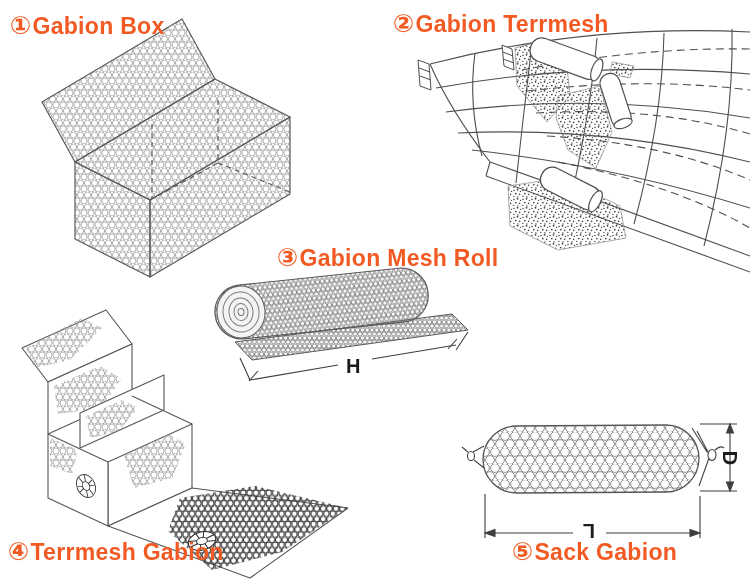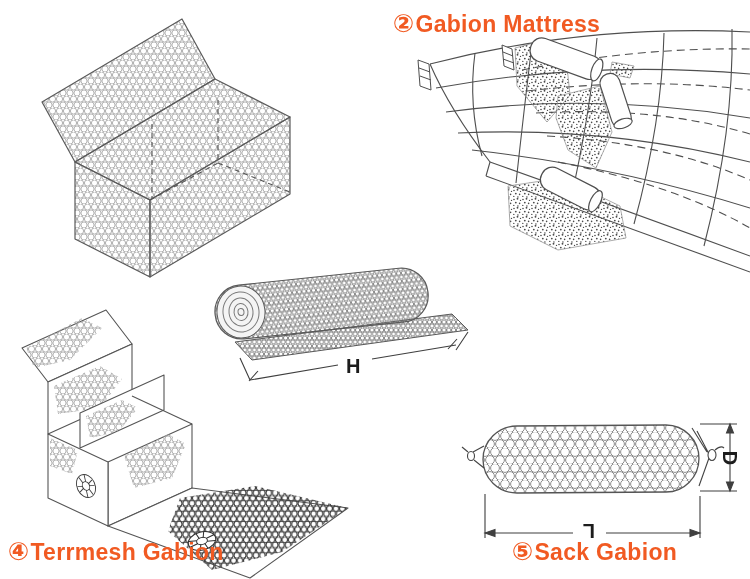--- a/index.html
+++ b/index.html
@@ -197,22 +197,28 @@
 
     <g stroke="#3f3f3f" stroke-width="1.1" fill="#3f3f3f">
       <path d="M485,494 L485,538 M700,496 L700,538 M485,533 L573,533 M606,533 L700,533" fill="none"></path>
       <polygon points="485,533 495,529.5 495,536.5"></polygon>
       <polygon points="700,533 690,529.5 690,536.5"></polygon>
     </g>
     <text class="dim" x="589" y="536" text-anchor="middle" transform="rotate(180 589 530)">L</text>
   </g>
 </svg>
 
+  <div class="label" id="lbl-box">
+    <span class="num">①</span><span>Gabion Box</span>
+  </div>
   <div class="label" id="lbl-mattress">
-    <span class="num">②</span><span>Gabion Mattress</span>
+    <span class="num">②</span><span>Gabion Terrmesh</span>
+  </div>
+  <div class="label" id="lbl-roll">
+    <span class="num">③</span><span>Gabion Mesh Roll</span>
   </div>
   <div class="label" id="lbl-terrmesh">
     <span class="num">④</span><span>Terrmesh Gabion</span>
   </div>
   <div class="label" id="lbl-sack">
     <span class="num">⑤</span><span>Sack Gabion</span>
   </div>
 
 </div>
 

